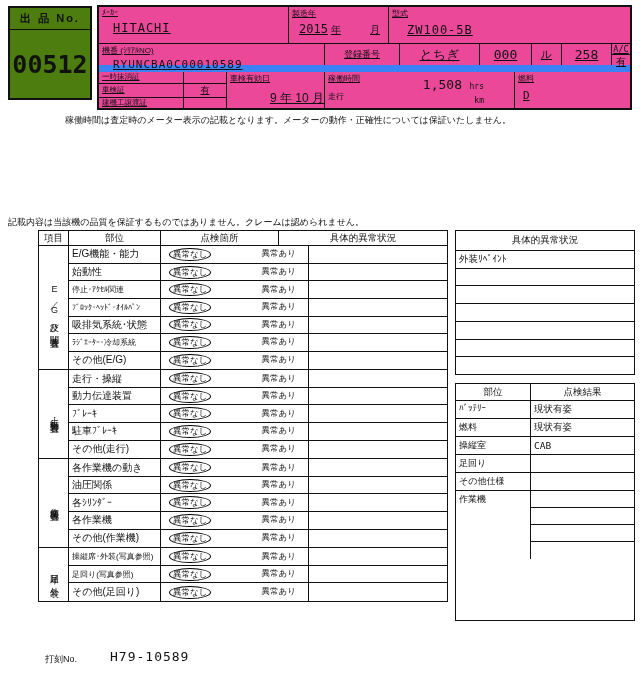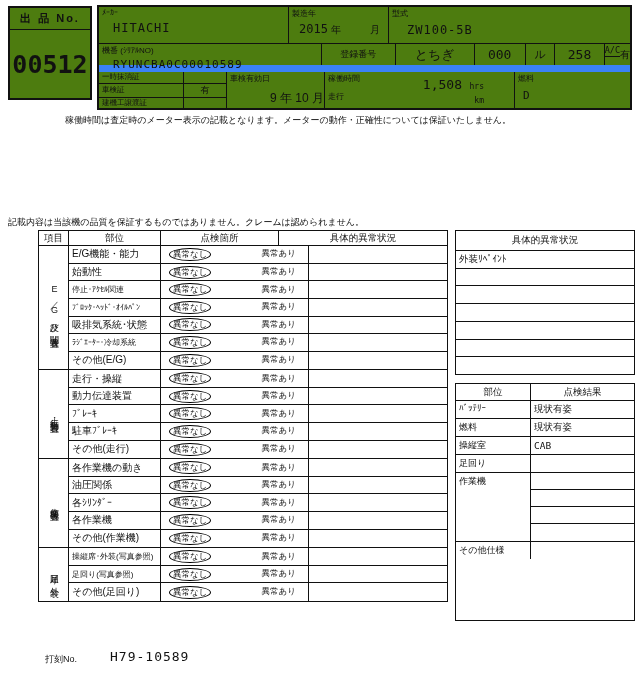--- a/index.html
+++ b/index.html
@@ -8,21 +8,21 @@
   .page { position:absolute; left:0; top:0; width:640px; height:680px; background:#ffffff; }
   .abs { position:absolute; }
   .mono { font-family:"DejaVu Sans Mono","Liberation Mono",monospace; }
 
   
   .lot-box { left:8px; top:6px; width:84px; height:94px; border:2px solid #111; background:#4d7c0f; }
   .lot-head { height:22px; border-bottom:1.5px solid #111; display:flex; align-items:center; justify-content:center; font-size:11px; font-weight:bold; letter-spacing:2px; }
   .lot-num { height:68px; display:flex; align-items:center; justify-content:center; font-size:25px; font-weight:bold; }
 
   
-  .head-table { left:97px; top:5px; width:535px; height:105px; border:2px solid #111; background:#4d7c0f; }
+  .head-table { left:97px; top:5px; width:535px; height:105px; border:2px solid #111; background:#ec4899;text-decoration:underline; }
   .hrow { position:relative; display:flex; width:100%; }
   .hrow1 { height:37px; border-bottom:1px solid #111; }
   .hrow2 { height:28px; border-bottom:7px solid #3b82f6; }
   .hrow3 { height:36px; }
   .hc { position:relative; height:100%; border-right:1px solid #111; }
   .hc:last-child { border-right:none; }
   .lab { font-size:8px; padding:1px 3px; white-space:nowrap; }
   .c-maker { width:190px; }
   .c-mfg { width:100px; }
   .c-model { flex:1; }
@@ -31,21 +31,21 @@
   .mfg-val .yr { font-size:12px; margin-right:3px; }
   .mfg-val .mo { margin-left:auto; }
   .model-val { font-size:12px; padding-left:18px; margin-top:3px; letter-spacing:1px; }
   .c-serial { width:226px; }
   .serial-val { font-size:11px; padding-left:14px; margin-top:1px; letter-spacing:1px; }
   .c-regl { width:75px; display:flex; align-items:center; justify-content:center; font-size:9px; }
   .c-area { width:80px; display:flex; align-items:center; justify-content:center; font-size:13px; }
   .c-class { width:52px; display:flex; align-items:center; justify-content:center; font-size:13px; }
   .c-kana { width:30px; display:flex; align-items:center; justify-content:center; font-size:11px; }
   .c-num  { width:50px; display:flex; align-items:center; justify-content:center; font-size:13px; }
-  .c-ac { flex:1; display:flex; flex-direction:row; }
+  .c-ac { flex:1; display:flex; flex-direction:column; }
   .ac-top { height:13px; border-bottom:1px solid #111; display:flex; align-items:center; justify-content:center; font-size:8.5px; }
   .ac-bot { flex:1; display:flex; align-items:center; justify-content:center; font-size:10px; }
   .c-certs { width:128px; display:flex; flex-direction:column; }
   .cert-row { flex:1; display:flex; border-bottom:1px solid #111; }
   .cert-row:last-child { border-bottom:none; }
   .cert-lab { width:85px; border-right:1px solid #111; font-size:7.5px; display:flex; align-items:center; padding-left:3px; white-space:nowrap; }
   .cert-val { flex:1; display:flex; align-items:center; justify-content:center; font-size:9px; }
   .c-shaken { width:98px; }
   .shaken-val { font-size:12px; text-align:right; margin-top:5px; white-space:nowrap; }
   .c-hours { width:190px; }
@@ -421,31 +421,31 @@
             <div class="res-cell mono">CAB</div>
           </div>
         </div>
         <div class="res-group">
           <div class="res-label">足回り</div>
           <div class="res-cells">
             <div class="res-cell"></div>
           </div>
         </div>
         <div class="res-group">
+          <div class="res-label">その他仕様</div>
+          <div class="res-cells">
+            <div class="res-cell"></div>
+          </div>
+        </div>
+        <div class="res-group">
           <div class="res-label">作業機</div>
           <div class="res-cells">
             <div class="res-cell"></div>
             <div class="res-cell"></div>
             <div class="res-cell"></div>
-            <div class="res-cell"></div>
-          </div>
-        </div>
-        <div class="res-group">
-          <div class="res-label">その他仕様</div>
-          <div class="res-cells">
             <div class="res-cell"></div>
           </div>
         </div>
       </div>
   </div>
 
   <div class="abs stamp-label">打刻No.</div>
   <div class="abs stamp-value mono">H79-10589</div>
 
 </div>

